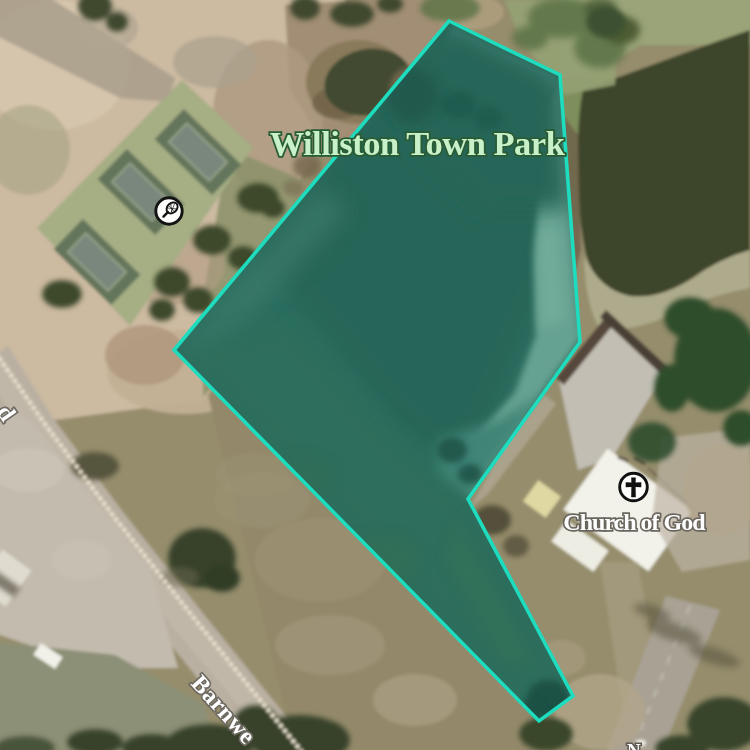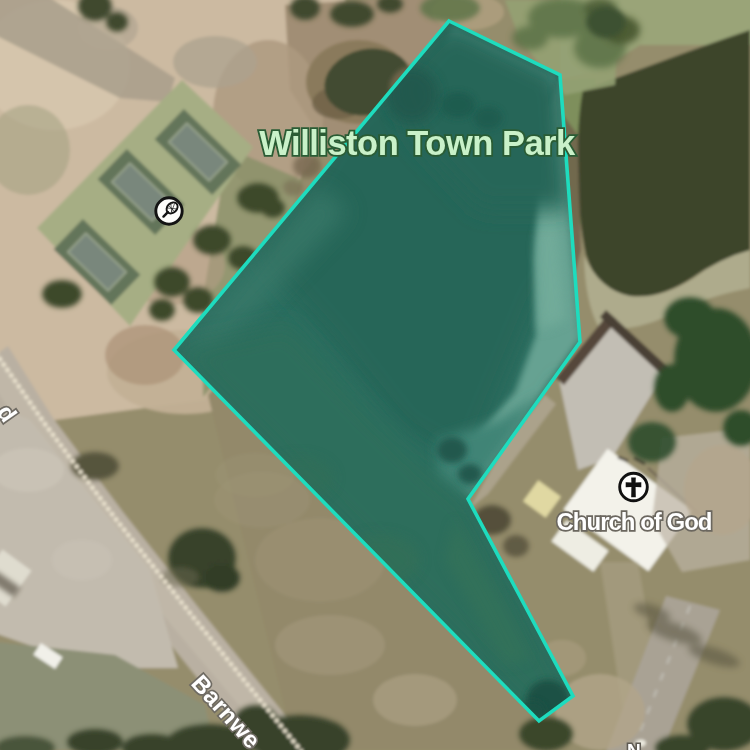--- a/index.html
+++ b/index.html
@@ -1,16 +1,16 @@
 <!DOCTYPE html>
 <html><head>
 <meta charset="utf-8">
 <style>
   html,body{margin:0;padding:0;background:#95986e;}
-  #map{width:750px;height:750px;overflow:hidden;position:relative;font-family:Liberation Sans, sans-serif;}
+  #map{width:750px;height:750px;overflow:hidden;position:relative;font-family:Liberation Serif, serif;}
   svg{display:block;}
 </style>
 </head>
 <body>
 
 <div id="map">
 <svg width="750" height="750" viewBox="0 0 750 750">
 <defs>
   <filter id="b1" x="-30%" y="-30%" width="160%" height="160%">
           <feGaussianBlur stdDeviation="1.6"></feGaussianBlur>

